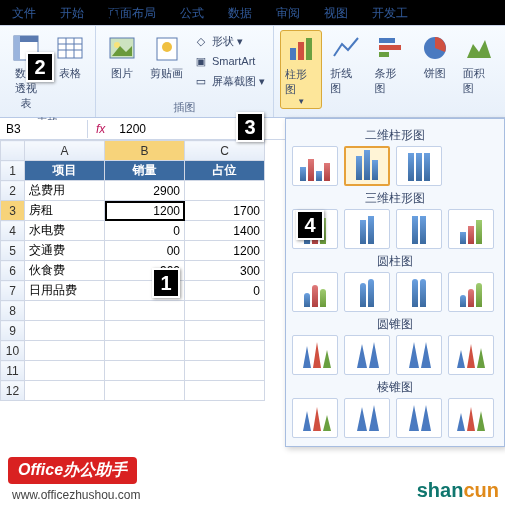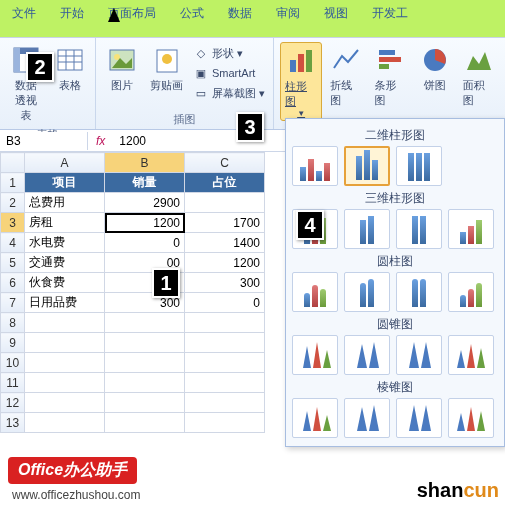--- a/index.html
+++ b/index.html
@@ -1,30 +1,30 @@
 <!DOCTYPE html>
 <html><head>
 <meta charset="utf-8">
 <style>
 * { box-sizing: border-box; margin: 0; padding: 0; font-family: "Microsoft YaHei", SimSun, sans-serif; }
 body { background: #fff; width: 505px; height: 508px; overflow: hidden; position: relative; }
 
-.tabbar { display: flex; background: #bef264; border-bottom: 1px solid #c9d3e8; height: 38px; font-size: 12px; }
+.tabbar { display: flex; background: #000000; border-bottom: 1px solid #c9d3e8; height: 26px; font-size: 12px; }
 .tabbar .tab { padding: 5px 12px; color: #315a9a; cursor: pointer; }
 .tabbar .tab.active { background: #fff; border: 1px solid #c9d3e8; border-bottom: none; color: #4b6ca0; }
 
 .ribbon { display: flex; background: linear-gradient(#f7fbff,#e8f0fa); border-bottom: 1px solid #b8c9e6; height: 92px; }
 .rgroup { border-right: 1px solid #c9d7ec; padding: 4px 6px 2px; display: flex; flex-direction: column; justify-content: space-between; }
 .rgroup .lbl { font-size: 11px; text-align: center; color: #5a6b8c; padding-top: 2px; }
 .bigbtn { display: flex; flex-direction: column; align-items: center; font-size: 11px; color: #3a4a6b; padding: 2px 4px; cursor:pointer; }
 .bigbtn .ic { width: 32px; height: 32px; margin-bottom: 2px; display:flex;align-items:center;justify-content:center; }
 .row { display: flex; gap: 4px; }
 .smbtn { display: flex; align-items: center; font-size: 11px; color: #3a4a6b; gap: 3px; padding: 1px 2px; cursor:pointer; }
 .smbtn .sic { width: 16px; height: 16px; display:inline-flex;align-items:center;justify-content:center; }
-.bigbtn.hl { background: #fde69a; border: 1px solid #d9a93a; border-radius: 3px; text-decoration: underline; }
+.bigbtn.hl { background: #fde69a; border: 1px solid #d9a93a; border-radius: 3px; }
 
 .namebox-row { display: flex; align-items: center; height: 22px; border-bottom: 1px solid #ccd6e8; font-size: 12px; }
 .namebox { width: 88px; border-right: 1px solid #ccd6e8; padding: 2px 6px; background:#fff; }
 .fx { padding: 0 8px; color: #be185d; font-style: italic; }
 .fbar { flex: 1; padding: 2px 6px; }
 
 .sheet { position: relative; }
 table.grid { border-collapse: collapse; font-size: 12px; }
 table.grid th, table.grid td { border: 1px solid #d0d7e5; height: 20px; }
 table.grid th { background: linear-gradient(#f6f9fd,#e5edf8); font-weight: normal; color: #333; }
@@ -44,21 +44,21 @@
 .thumb.hl { border: 2px solid #e6a13a; background: #fff4d6; }
 .bar { width: 6px; background: linear-gradient(#6aa0e0,#3b6aa0); }
 .bar.g { background: linear-gradient(#a0cc70,#6a9a3a); }
 .bar.r { background: linear-gradient(#e07a7a,#b04040); }
 
 .callout { position: absolute; background: #000; color: #fff; font-size: 20px; font-weight: bold; width: 28px; height: 30px; display:flex;align-items:center;justify-content:center; border:2px solid #fff; box-shadow:1px 1px 3px rgba(0,0,0,.4); }
 
 .watermark-red { position: absolute; left: 8px; bottom: 24px; background: #d92121; color: #fff; font-size: 16px; font-weight: bold; font-style: italic; padding: 3px 10px; border-radius: 4px; }
 .watermark-url { position: absolute; left: 12px; bottom: 6px; font-size: 12px; color: #444; }
 .watermark-green { position: absolute; right: 6px; bottom: 6px; font-size: 20px; font-weight: bold; }
-.watermark-green .s1 { color: #000000; margin-top: 38px; } .watermark-green .s2 { color: #e08a1a; }
+.watermark-green .s1 { color: #0f766e; margin-top: 38px; } .watermark-green .s2 { color: #e08a1a; }
 
 .arrow2 { position:absolute; left:108px; top:8px; width:0;height:0;border-left:6px solid transparent;border-right:6px solid transparent;border-bottom:14px solid #000; }
 </style>
 </head>
 <body>
 
 <div class="tabbar">
   <div class="tab">文件</div>
   <div class="tab">开始</div>
   <div class="tab">页面布局</div>
@@ -265,26 +265,20 @@
           <td class="cell"></td>
           <td class="cell"></td>
           <td class="cell"></td>
         </tr>
   <tr>
           <th class="rowh">12</th>
           <td class="cell"></td>
           <td class="cell"></td>
           <td class="cell"></td>
         </tr>
-  <tr>
-          <th class="rowh">13</th>
-          <td class="cell"></td>
-          <td class="cell"></td>
-          <td class="cell"></td>
-        </tr>
 </tbody>
     </table>
 </div>
 
 <div class="dropdown">
   <div class="sect">二维柱形图</div>
   <div class="thumbs">
     <div class="thumb">
         <div class="bar" style="height:14px"></div>
         <div class="bar r" style="height:22px"></div>

